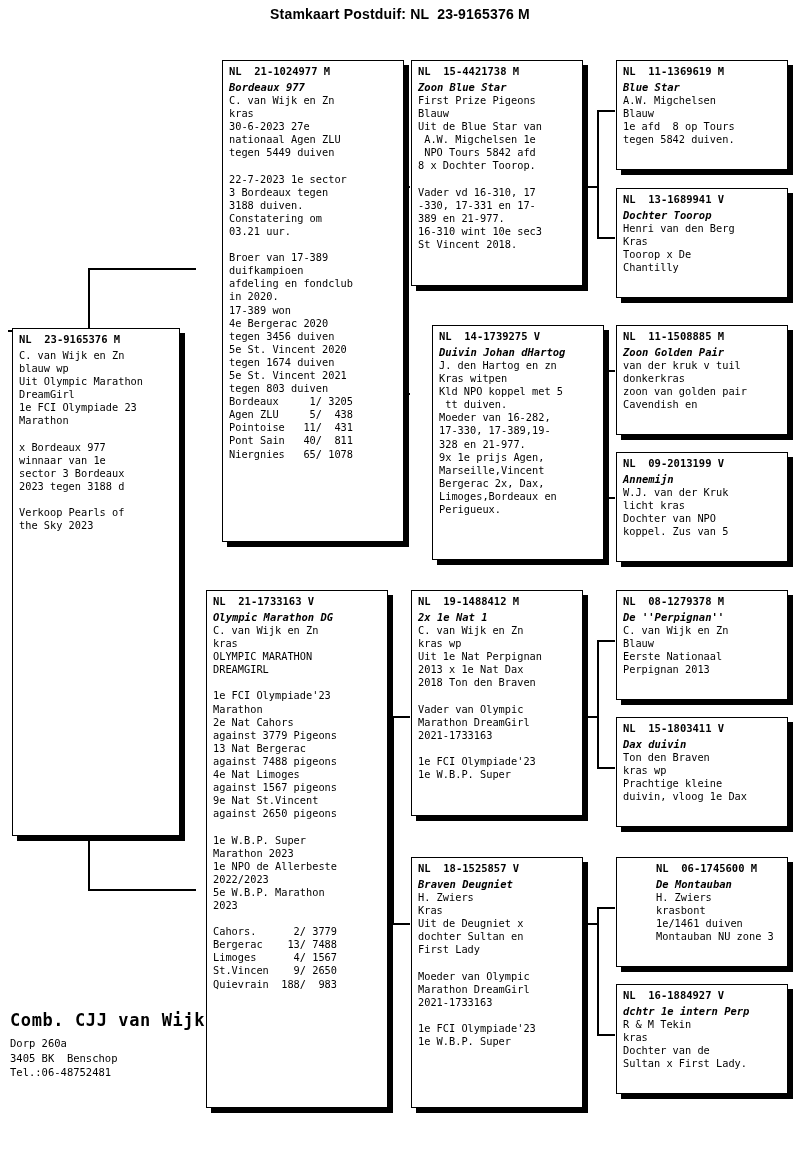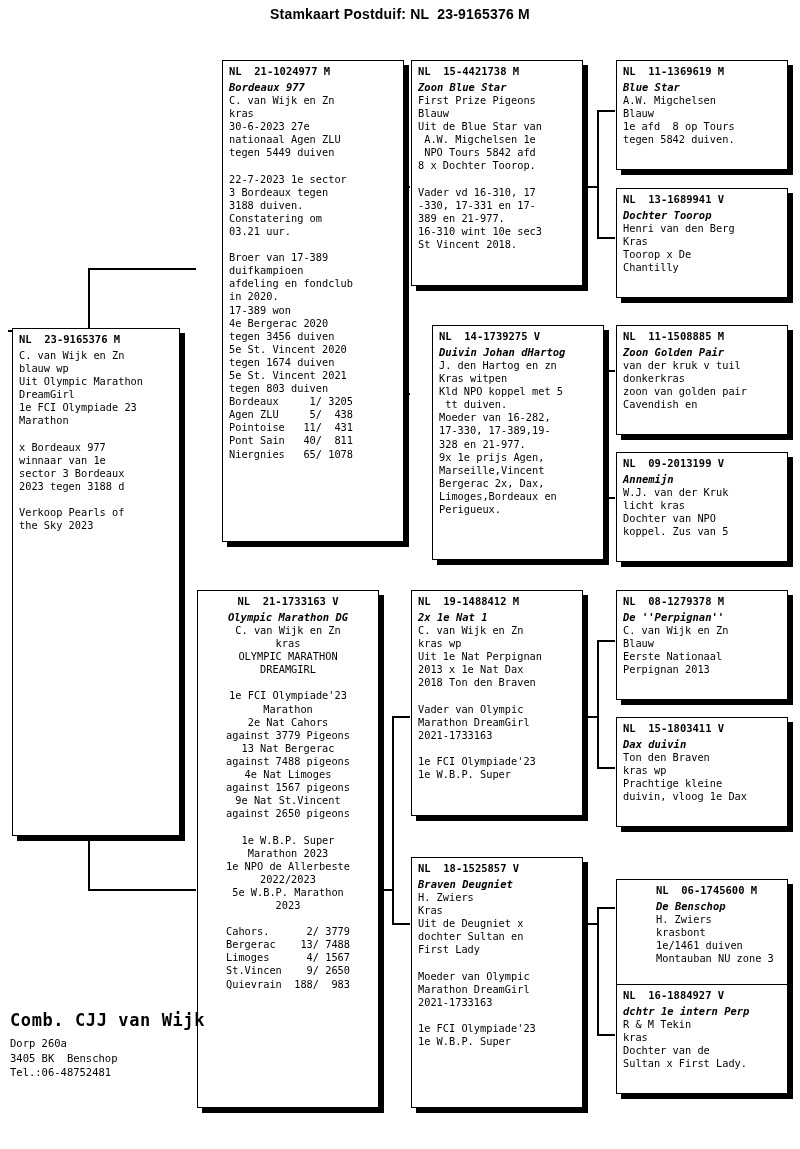--- a/index.html
+++ b/index.html
@@ -142,21 +142,21 @@
 tegen 1674 duiven
 5e St. Vincent 2021
 tegen 803 duiven
 Bordeaux     1/ 3205
 Agen ZLU     5/  438
 Pointoise   11/  431
 Pont Sain   40/  811
 Niergnies   65/ 1078</div>
   </div>
 
-  <div class="box" style="left:197px;top:590px;width:182px;height:518px;text-align:center;">
+  <div class="box" style="left:206px;top:590px;width:182px;height:518px;">
     <div class="reg">NL  21-1733163 V</div>
     <div class="nick">Olympic Marathon DG</div>
     <div class="body">C. van Wijk en Zn
 kras
 OLYMPIC MARATHON
 DREAMGIRL
 
 1e FCI Olympiade'23
 Marathon
 2e Nat Cahors
@@ -297,23 +297,23 @@
 
   <div class="box" style="left:616px;top:717px;width:172px;height:110px;">
     <div class="reg">NL  15-1803411 V</div>
     <div class="nick">Dax duivin</div>
     <div class="body">Ton den Braven
 kras wp
 Prachtige kleine
 duivin, vloog 1e Dax</div>
   </div>
 
-  <div class="box" style="left:616px;top:879px;width:172px;height:110px;padding-left:39px;">
+  <div class="box" style="left:616px;top:857px;width:172px;height:110px;padding-left:39px;">
     <div class="reg">NL  06-1745600 M</div>
-    <div class="nick">De Benschop</div>
+    <div class="nick">De Montauban</div>
     <div class="body">H. Zwiers
 krasbont
 1e/1461 duiven
 Montauban NU zone 3</div>
   </div>
 
   <div class="box" style="left:616px;top:984px;width:172px;height:110px;">
     <div class="reg">NL  16-1884927 V</div>
     <div class="nick">dchtr 1e intern Perp</div>
     <div class="body">R &amp; M Tekin

